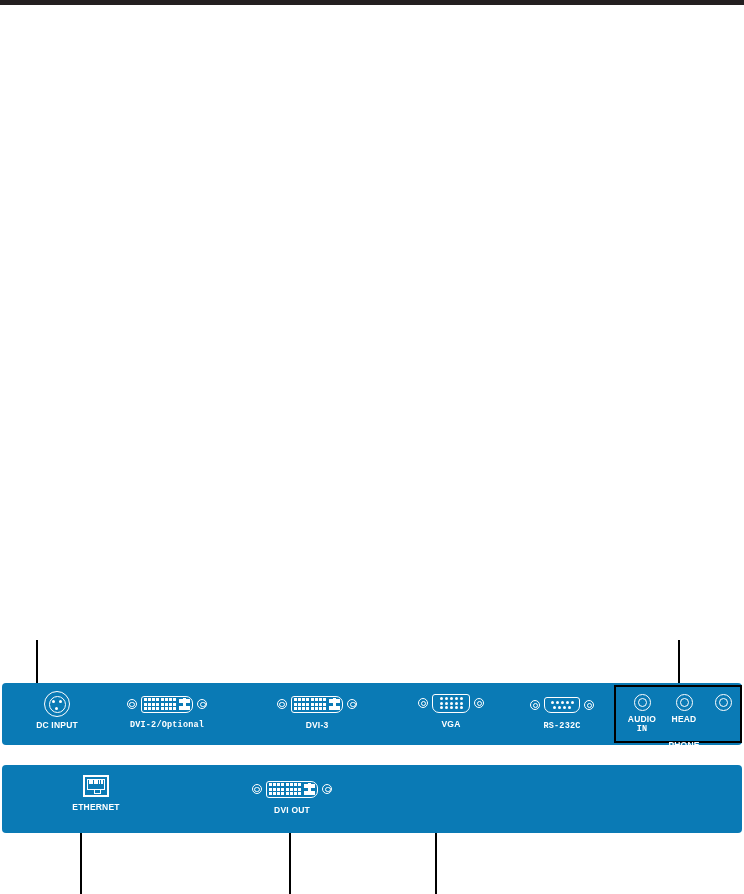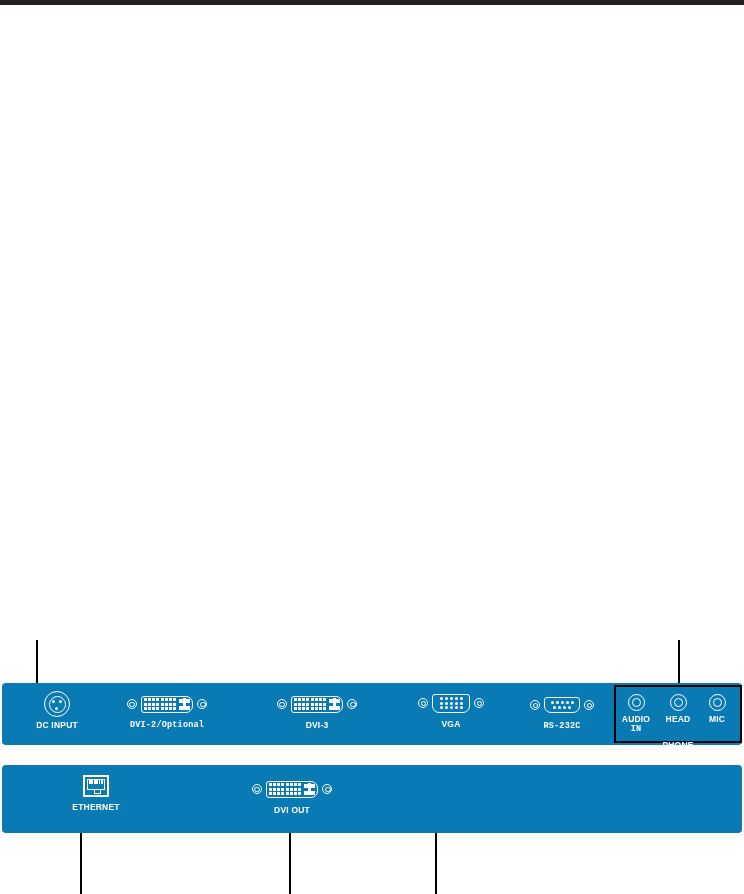--- a/index.html
+++ b/index.html
@@ -168,21 +168,21 @@
     border-radius: 50%;
   }
 
   
   .audio-group {
     position: absolute;
     border: 2.5px solid #000000;
     box-sizing: border-box;
     display: flex;
     align-items: flex-start;
-    justify-content: flex-start;
+    justify-content: flex-end;
   }
   .jack {
     width: 17px; height: 17px;
     border: 1.8px solid #ffffff;
     border-radius: 50%;
     box-sizing: border-box;
     display: flex; align-items: center; justify-content: center;
   }
   .jack::after {
     content: "";
@@ -425,21 +425,21 @@
     </div>
 
     <div class="port" style="position:relative; left:0; top:6px; width:44px;">
       <div class="port-icons" style="height:19px;">
         <div class="jack"></div>
       </div>
       <div class="caption two-line">HEAD</div>
       <div class="caption two-line" style="margin-top:16px;">PHONE</div>
     </div>
 
-    <div class="port" style="position:relative; left:0; top:6px; width:34px;">
+    <div class="port" style="position:relative; left:0; top:6px; width:34px;gap:44px;">
       <div class="port-icons" style="height:19px;">
         <div class="jack"></div>
       </div>
       <div class="caption two-line">MIC</div>
       <div class="caption two-line" style="margin-top:0;"></div>
     </div>
   </div>
 </div>
 
 <div class="panel panel-front">

